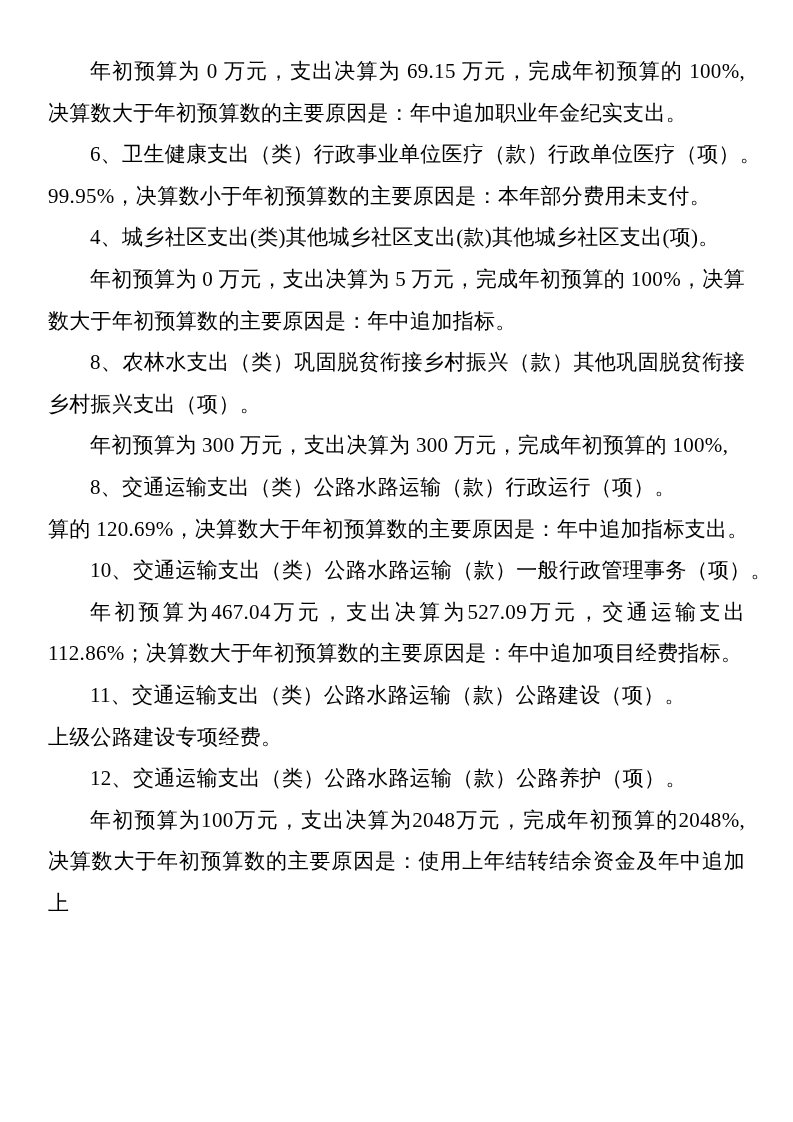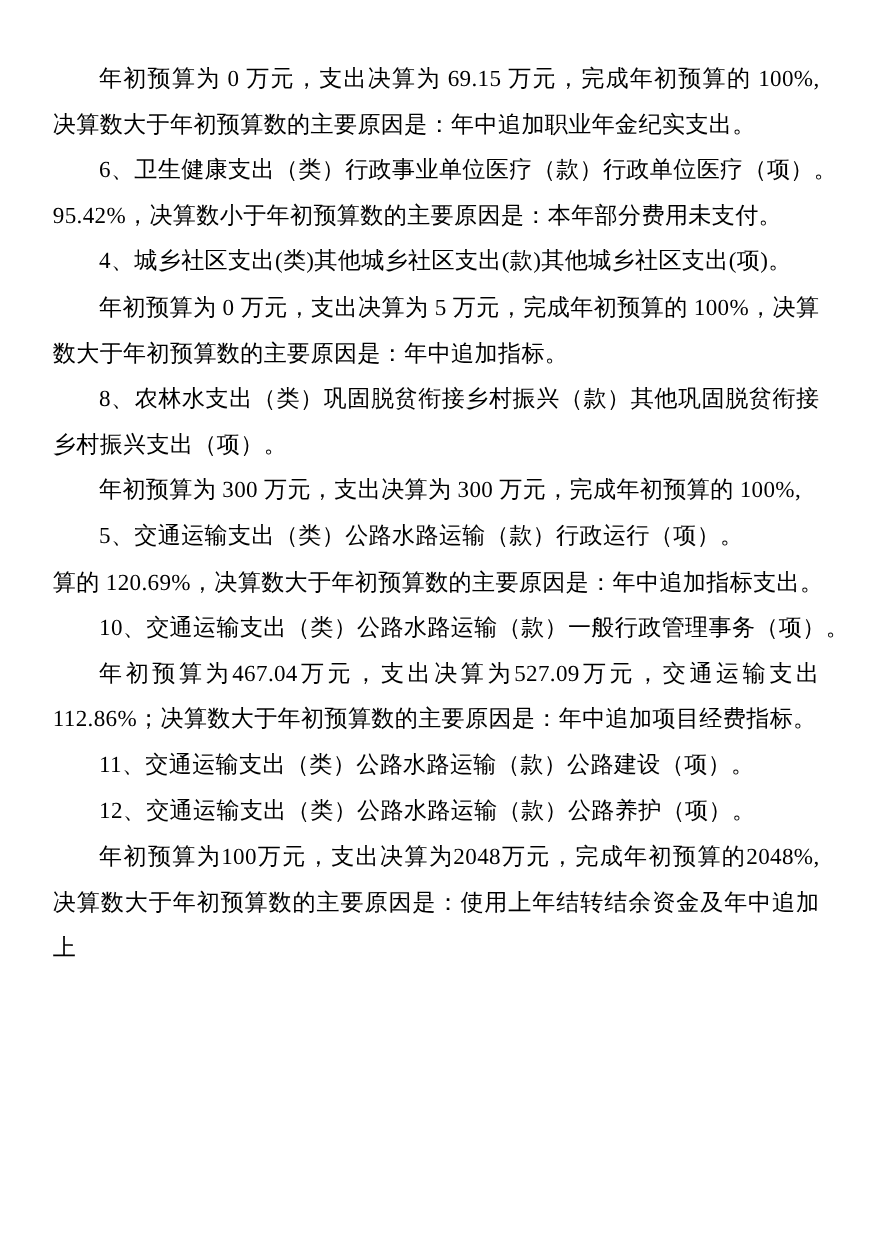--- a/index.html
+++ b/index.html
@@ -44,30 +44,31 @@
   }
 </style>
 </head>
 <body>
 
 <div class="page">
   <div class="doc-body">
     <div class="line indent fill">年初预算为 0 万元，支出决算为 69.15 万元，完成年初预算的 100%,</div>
     <div class="line">决算数大于年初预算数的主要原因是：年中追加职业年金纪实支出。</div>
     <div class="line indent">6、卫生健康支出（类）行政事业单位医疗（款）行政单位医疗（项）。</div>
-    <div class="line">95.42%，决算数小于年初预算数的主要原因是：本年部分费用未支付。</div>
+    <div class="line">99.95%，决算数小于年初预算数的主要原因是：本年部分费用未支付。</div>
     <div class="line indent">4、城乡社区支出(类)其他城乡社区支出(款)其他城乡社区支出(项)。</div>
     <div class="line indent fill">年初预算为 0 万元，支出决算为 5 万元，完成年初预算的 100%，决算</div>
     <div class="line">数大于年初预算数的主要原因是：年中追加指标。</div>
     <div class="line indent fill">8、农林水支出（类）巩固脱贫衔接乡村振兴（款）其他巩固脱贫衔接</div>
     <div class="line">乡村振兴支出（项）。</div>
     <div class="line indent">年初预算为 300 万元，支出决算为 300 万元，完成年初预算的 100%,</div>
-    <div class="line indent">5、交通运输支出（类）公路水路运输（款）行政运行（项）。</div>
+    <div class="line indent">8、交通运输支出（类）公路水路运输（款）行政运行（项）。</div>
     <div class="line">算的 120.69%，决算数大于年初预算数的主要原因是：年中追加指标支出。</div>
     <div class="line indent">10、交通运输支出（类）公路水路运输（款）一般行政管理事务（项）。</div>
     <div class="line indent fill">年初预算为467.04万元，支出决算为527.09万元，交通运输支出</div>
     <div class="line">112.86%；决算数大于年初预算数的主要原因是：年中追加项目经费指标。</div>
     <div class="line indent">11、交通运输支出（类）公路水路运输（款）公路建设（项）。</div>
+    <div class="line">上级公路建设专项经费。</div>
     <div class="line indent">12、交通运输支出（类）公路水路运输（款）公路养护（项）。</div>
     <div class="line indent fill">年初预算为100万元，支出决算为2048万元，完成年初预算的2048%,</div>
     <div class="line fill">决算数大于年初预算数的主要原因是：使用上年结转结余资金及年中追加上</div>
   </div>
 </div>
 
 </body></html>

